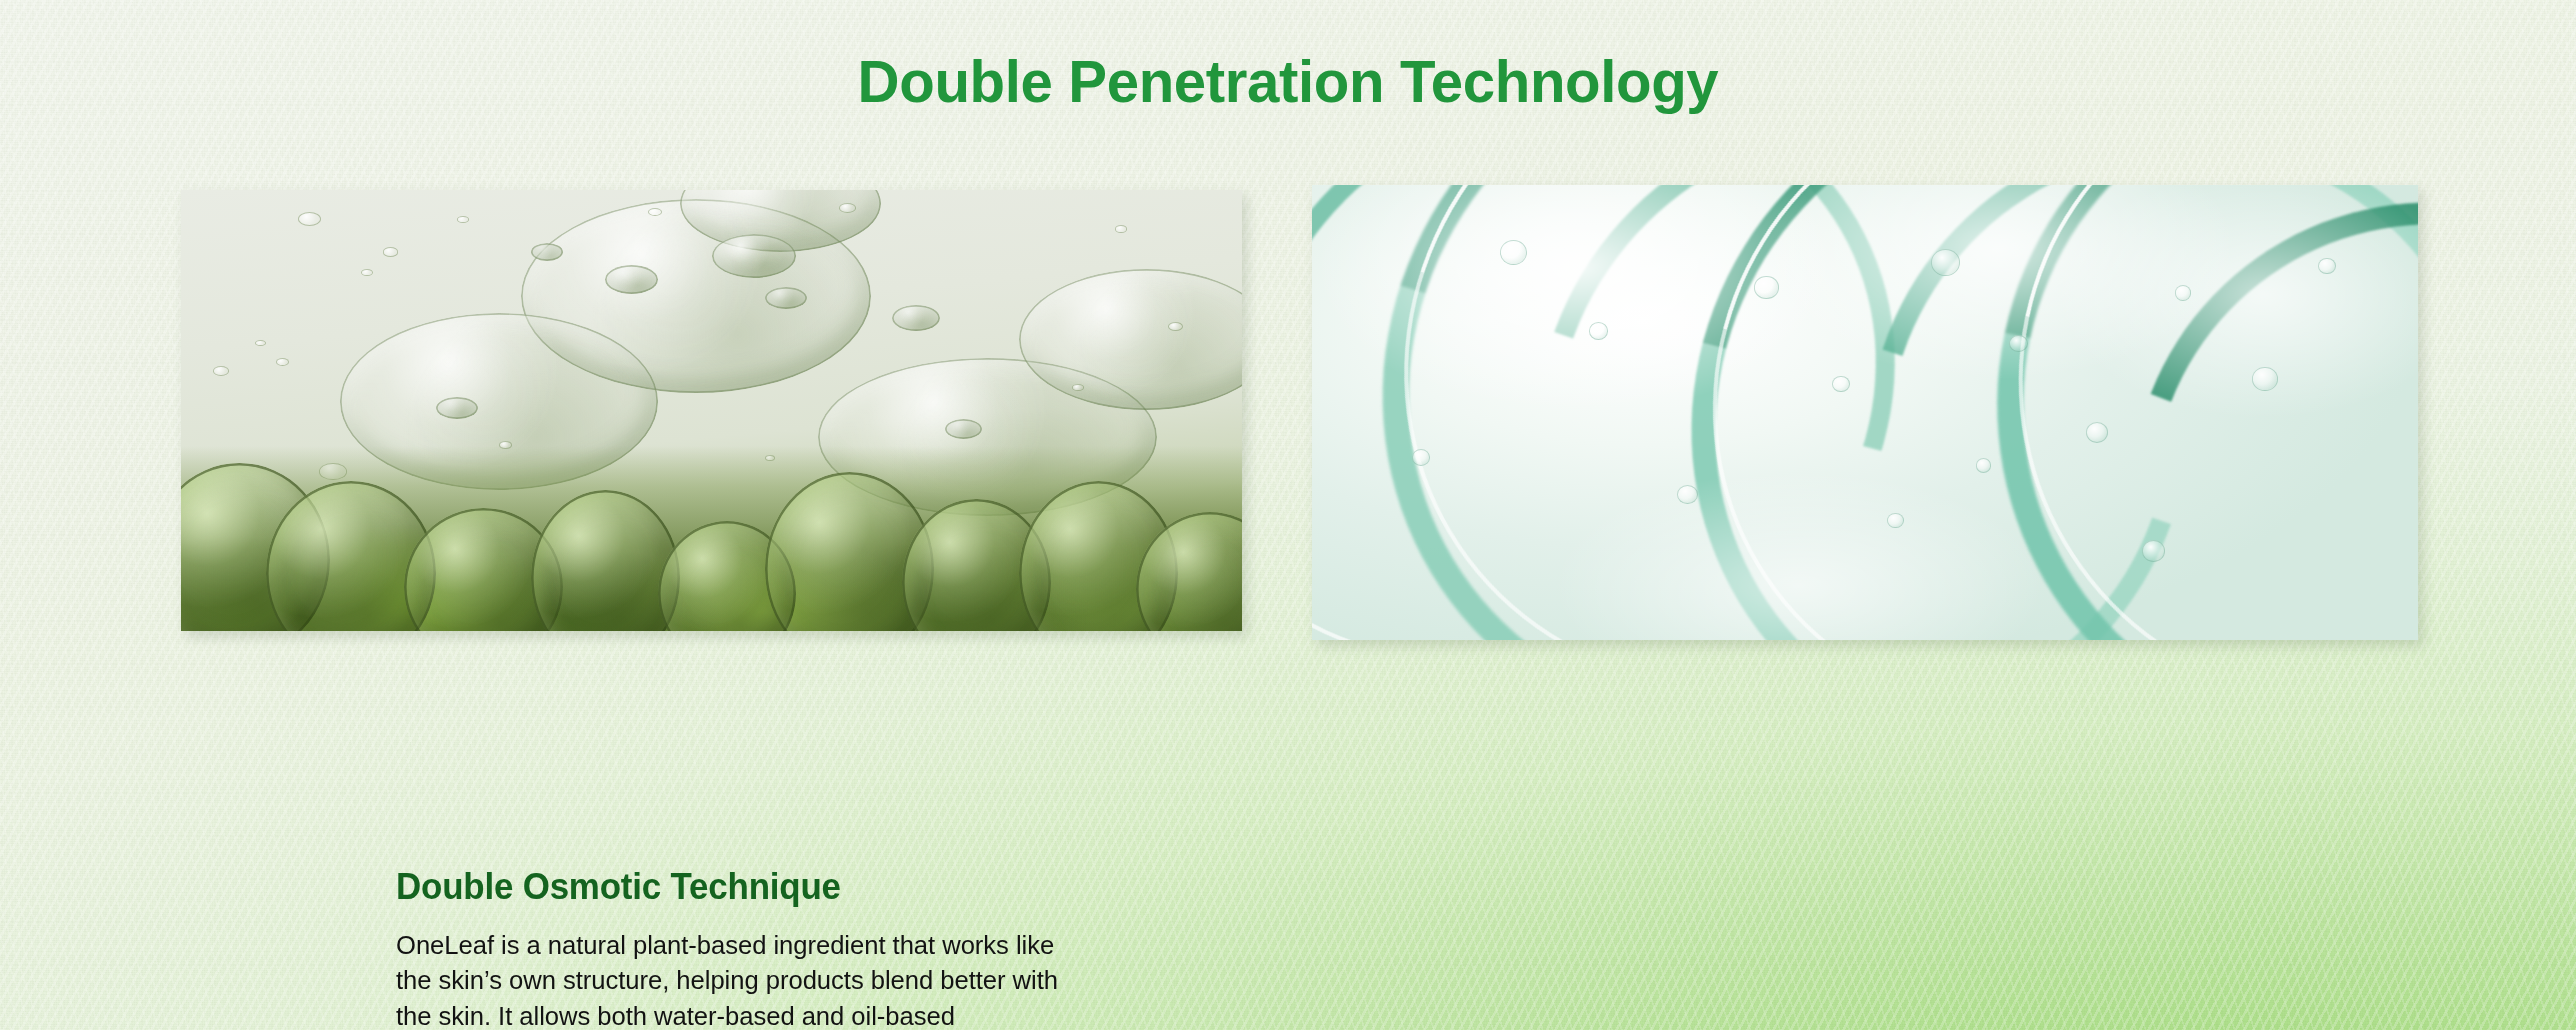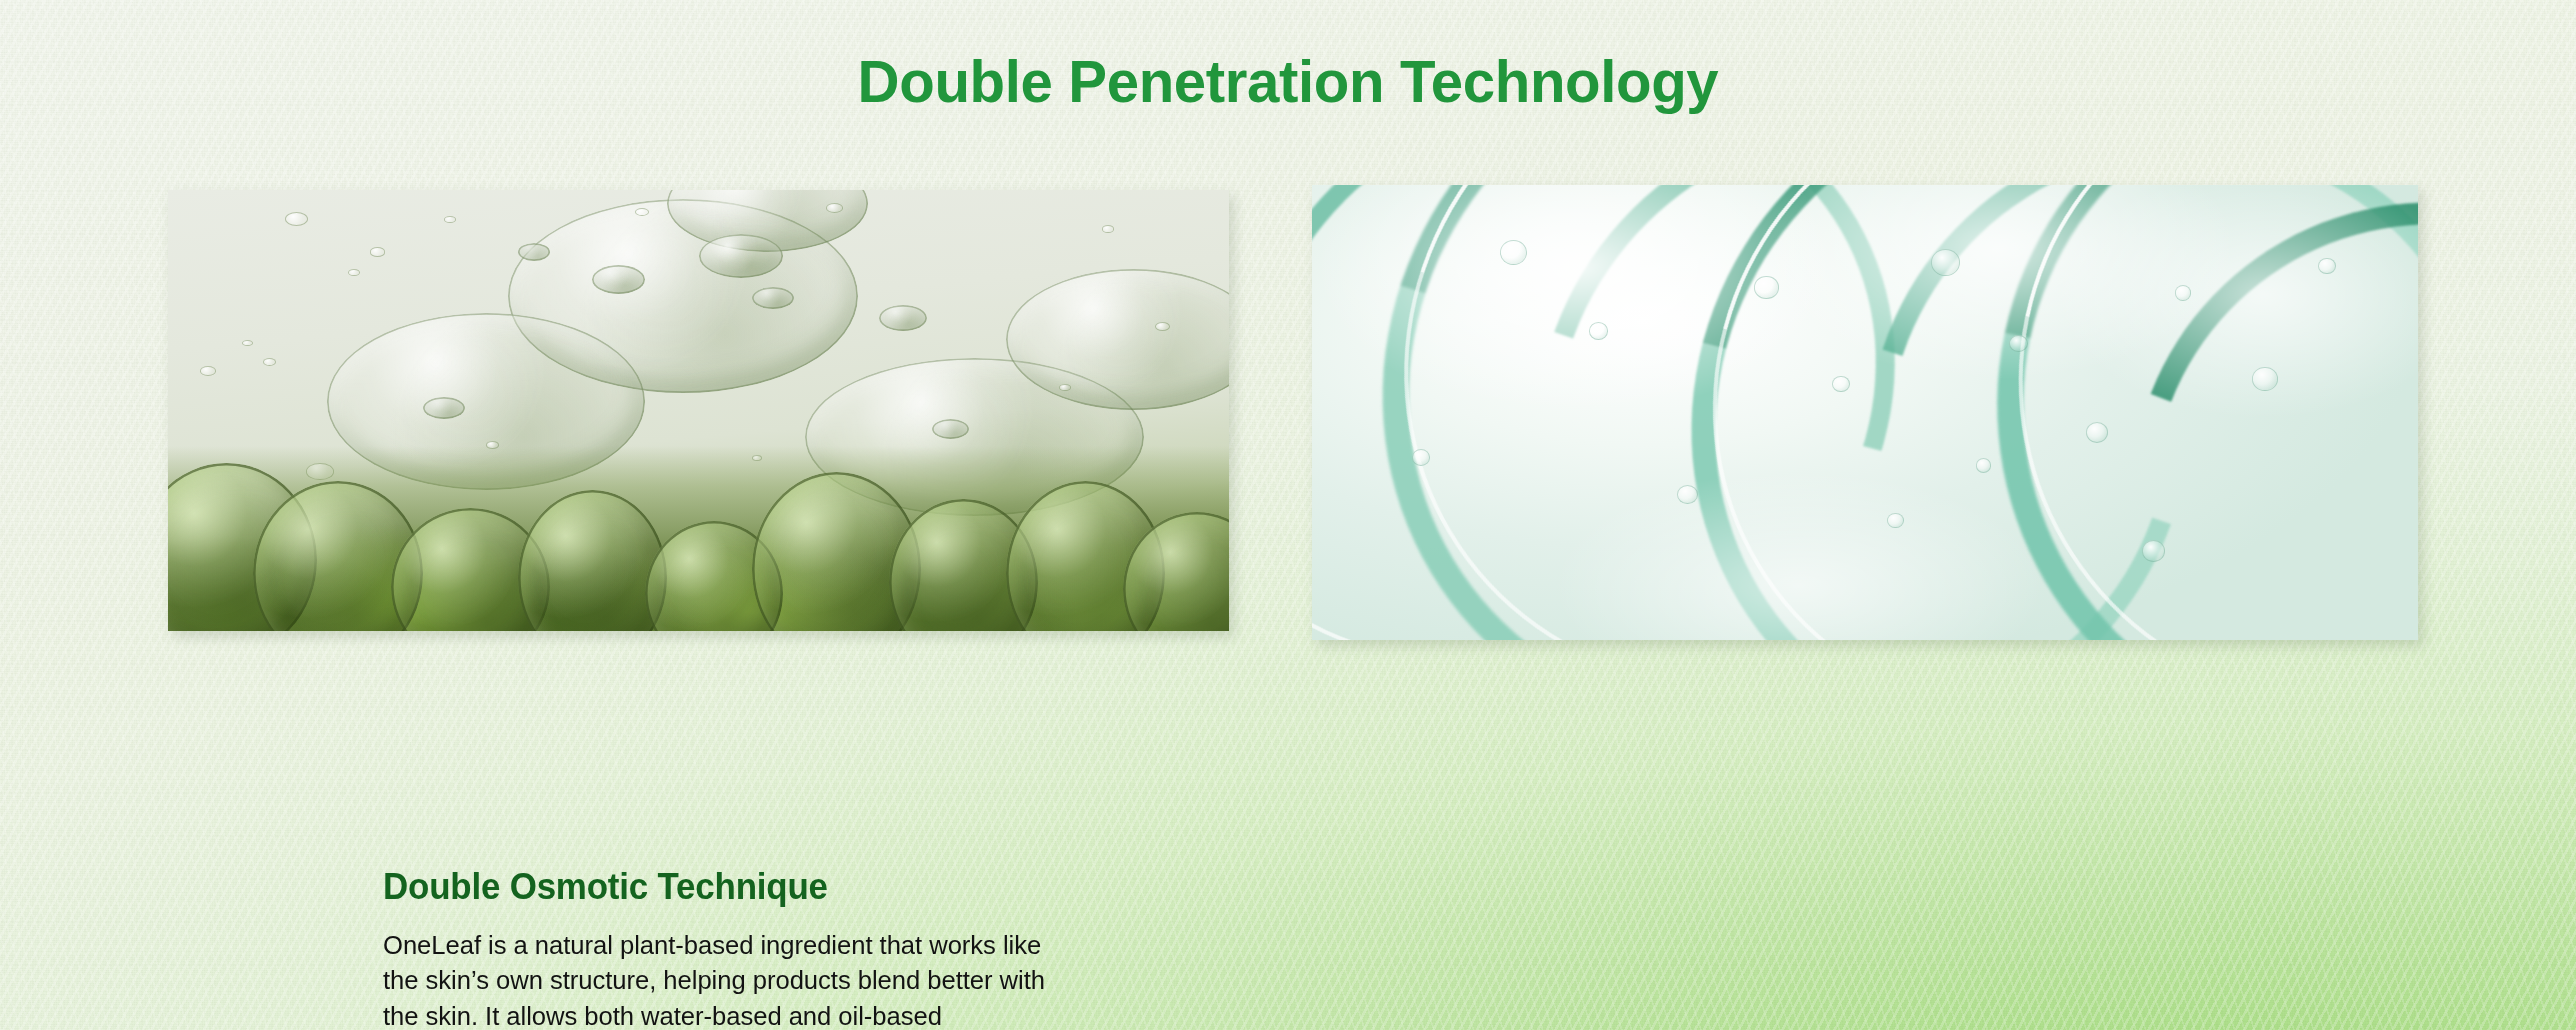--- a/index.html
+++ b/index.html
@@ -93,21 +93,21 @@
     line-height: 1.15;
     transform: scaleX(0.97);
     transform-origin: center top;
     white-space: nowrap;
   }
 
   
   .panel {
     position: absolute;
   }
-  #panel-left  { left: 168px;  top: 190px; width: 1061px; }
+  #panel-left  { left: 181px;  top: 190px; width: 1061px; }
   #panel-right { left: 1312px; top: 185px; width: 1106px; }
 
   .photo {
     position: relative;
     width: 100%;
     overflow: hidden;
     background: #e8eee4;
     box-shadow: 5.2px 6px 12px rgba(90,110,80,.22);
   }
   #photo-left  { height: 441px; }

